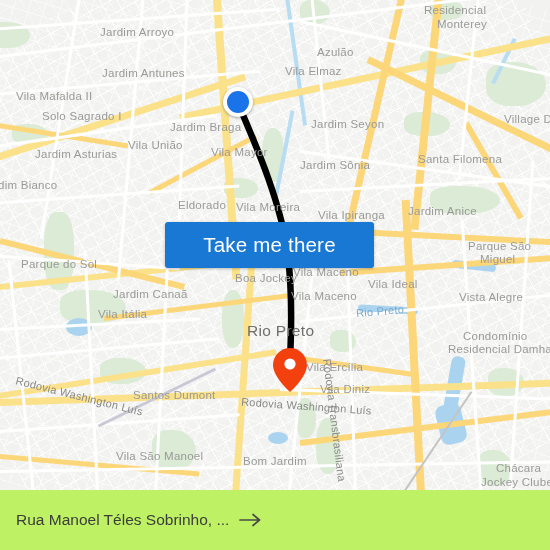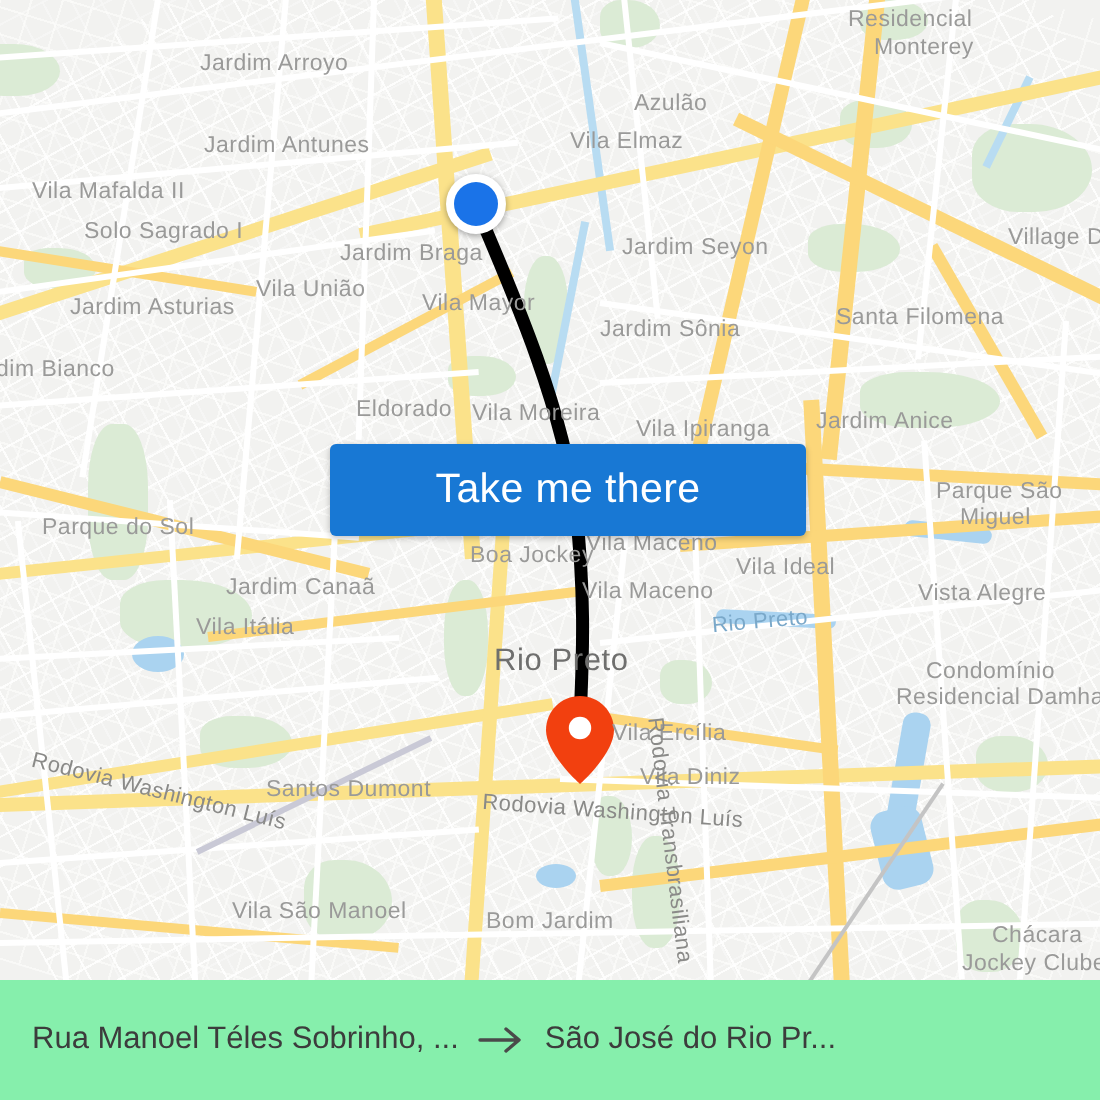--- a/index.html
+++ b/index.html
@@ -59,40 +59,40 @@
   }
   #origin::after {
     content:""; position:absolute; left:4px; top:4px; width:22px; height:22px;
     border-radius:50%; background:#1a73e8;
   }
   
   #dest { position:absolute; left:272px; top:347px; width:36px; height:46px; }
 
   
   #cta {
-    position:absolute; left:165px; top:222px; width:238px; height:46px;
+    position:absolute; left:165px; top:222px; width:209px; height:46px;
     background:#1878d4; border-radius:3px;
     display:flex; align-items:center; justify-content:center;
     box-shadow:0 1px 3px rgba(0,0,0,.25);
     cursor:pointer;
   }
   #cta .t { color:#ffffff; font-size:20.5px; letter-spacing:.2px; }
 
   
   #attrib {
     position:absolute; left:0; bottom:0; width:550px; height:24px;
     background:rgba(255,255,255,.82);
     display:flex; align-items:center;
   }
   #attrib .txt { font-size:11.5px; color:#3a3a3a; padding-left:8px; letter-spacing:.1px; }
 
   
   #footer {
     position:absolute; left:0; top:490px; width:550px; height:60px;
-    background:#86efac; display:flex; align-items:center; padding:0 16px;
+    background:#bef264; display:flex; align-items:center; padding:0 16px;
   }
   #fromTxt, #toTxt {
     font-size:15.5px; color:#3c3c3c; white-space:nowrap; overflow:hidden;
   }
   #fromTxt { max-width:232px; }
   #toTxt { max-width:160px; margin-left:9px; }
   #arrowWrap { margin-left:10px; display:flex; align-items:center; }
   #brand { margin-left:auto; display:flex; align-items:center; gap:2px; }
   #brandName { font-size:23px; font-weight:bold; color:#111111; letter-spacing:-.6px; }
 </style>
@@ -258,16 +258,15 @@
 
   </div>
 
   <div id="footer">
     <span id="fromTxt">Rua Manoel Téles Sobrinho, ...</span>
     <span id="arrowWrap">
       <svg width="24" height="14" viewBox="0 0 24 14" xmlns="http://www.w3.org/2000/svg">
         <path d="M1 7 H20 M14 1.5 L20.5 7 L14 12.5" fill="none" stroke="#4a4a4a" stroke-width="1.7" stroke-linecap="round" stroke-linejoin="round"></path>
       </svg>
     </span>
-    <span id="toTxt">São José do Rio Pr...</span>
   </div>
 
 </div>
 
 </body></html>

